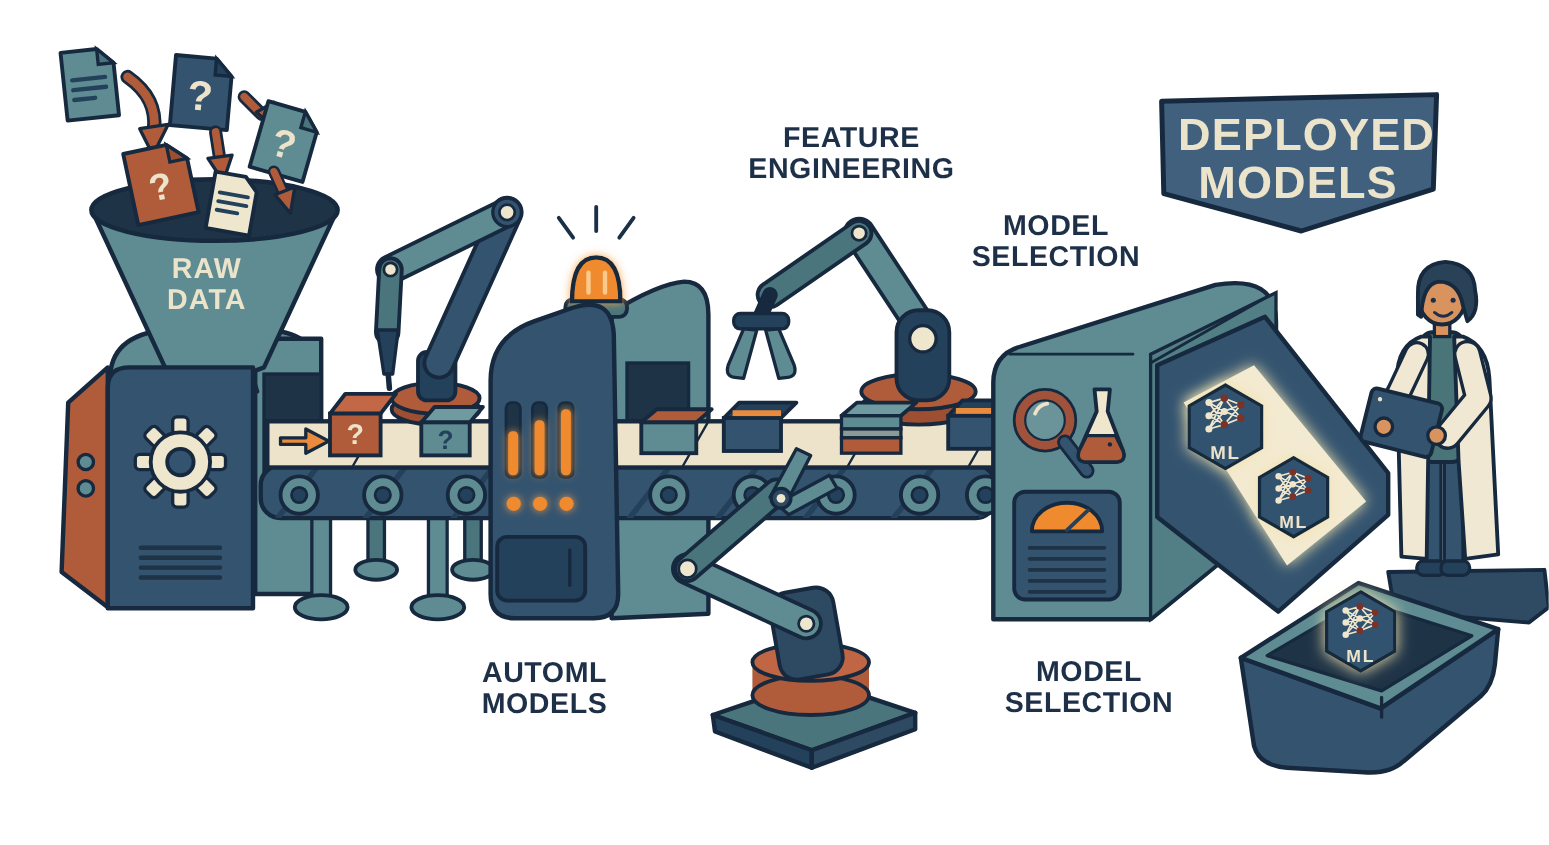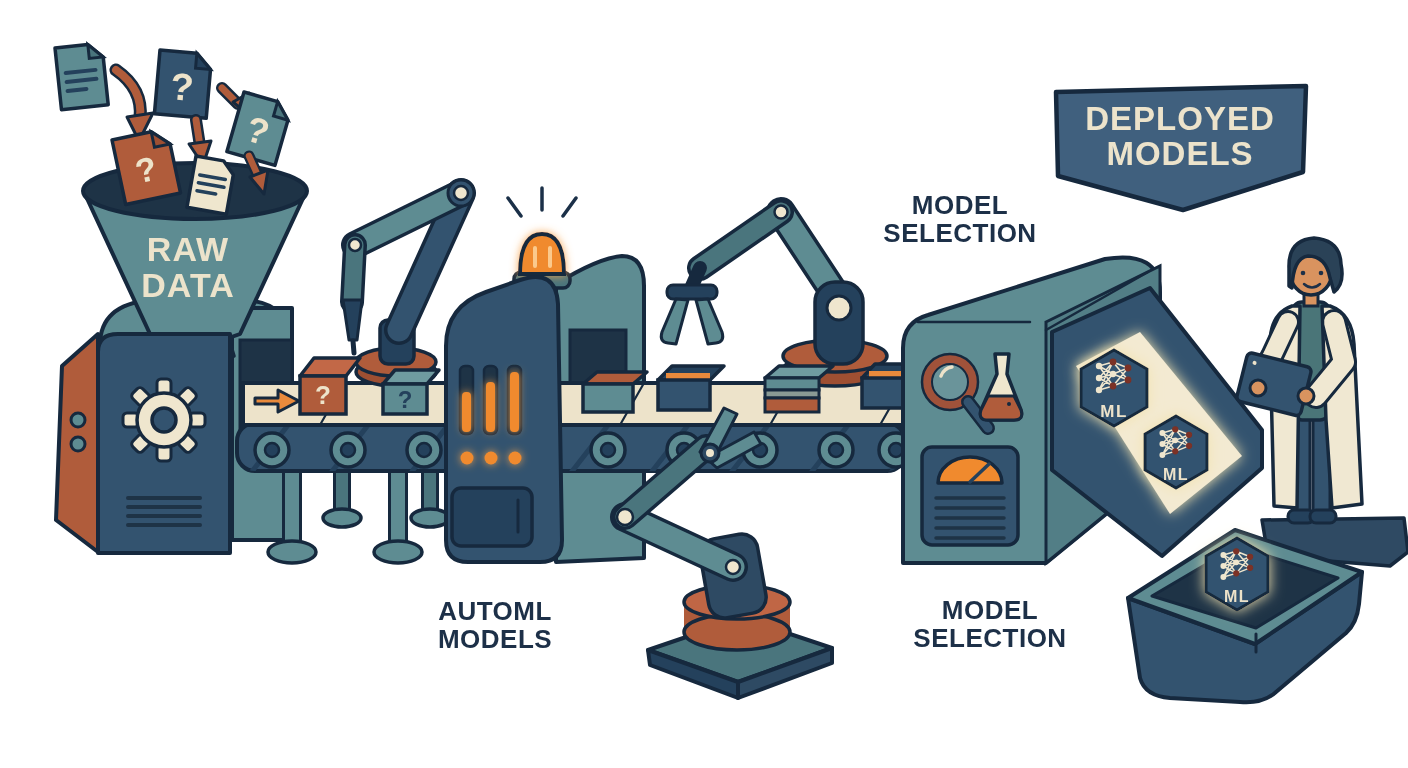--- a/index.html
+++ b/index.html
@@ -6,26 +6,26 @@
   .stage{
     position:relative;width:1408px;height:768px;background:#ffffff;overflow:hidden;
     font-family:"Liberation Sans",sans-serif;
   }
   .stage svg{position:absolute;left:0;top:0;}
   .label{
     position:absolute;font-weight:700;text-align:center;line-height:1.07;
     letter-spacing:.5px;color:#1d3048;font-size:26px;white-space:normal;
   }
   .label.cream{color:#ece3cb;}
-  .lbl-raw{left:141px;top:231px;width:94px;font-size:34px;letter-spacing:1px;}
+  .lbl-raw{left:141px;top:231px;width:94px;font-size:26px;letter-spacing:1px;}
   .lbl-feat{left:658px;top:112px;width:232px;}
   .lbl-modsel-top{left:870px;top:192px;width:180px;}
   .lbl-automl{left:419px;top:598px;width:152px;}
   .lbl-modsel-bot{left:900px;top:597px;width:180px;}
-  .lbl-deploy{left:1071px;top:101px;width:218px;font-size:33px;letter-spacing:1px;}
+  .lbl-deploy{left:1071px;top:101px;width:218px;font-size:41px;letter-spacing:1px;}
 </style>
 </head>
 <body>
 
 <div class="stage">
 
 <svg width="1408" height="768" viewBox="0 0 1408 768">
   <defs>
     <filter id="glowCream" x="-80%" y="-80%" width="260%" height="260%">
       <feDropShadow dx="0" dy="0" stdDeviation="7" flood-color="#f2e3b0" flood-opacity="1"></feDropShadow>
@@ -391,18 +391,19 @@
   </g>
 
   <g filter="url(#glowCream)">
     <polygon points="1237,538 1268,556 1268,592 1237,610 1206,592 1206,556" fill="#33536f" stroke="#16293e" stroke-width="3"></polygon>
     <use href="#nn" transform="translate(1239,566) scale(0.92)"></use>
     <text x="1237" y="602" text-anchor="middle" font-size="16" font-weight="700" letter-spacing="1.5" fill="#ede3ca">ML</text>
   </g>
 </svg>
 
 <div class="label cream lbl-raw">RAW DATA</div>
+<div class="label lbl-feat">FEATURE ENGINEERING</div>
 <div class="label lbl-modsel-top">MODEL SELECTION</div>
 <div class="label lbl-automl">AUTOML MODELS</div>
 <div class="label lbl-modsel-bot">MODEL SELECTION</div>
 <div class="label cream lbl-deploy">DEPLOYED MODELS</div>
 
 </div>
 
 </body></html>

